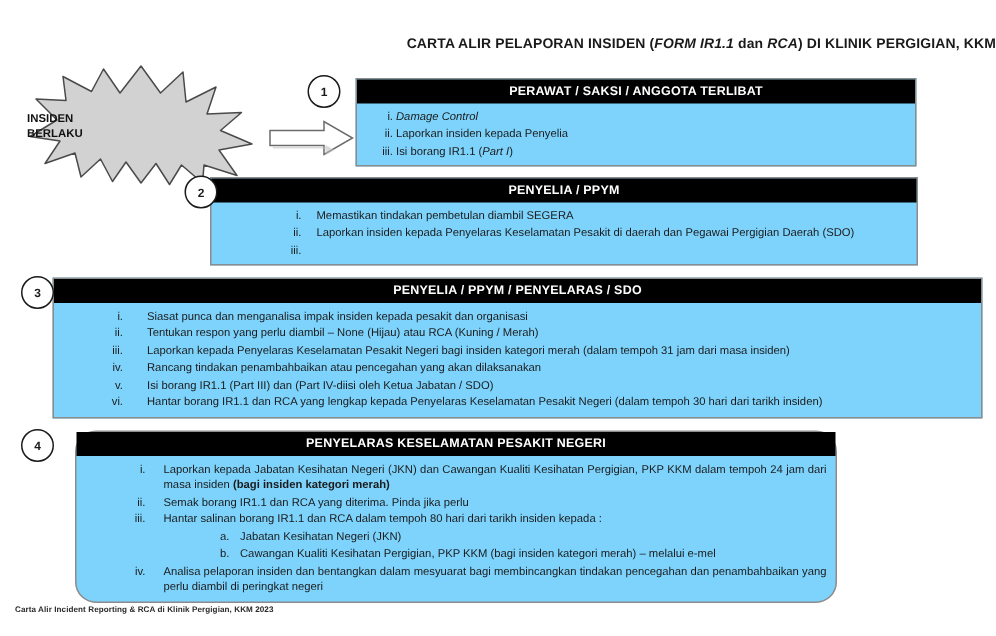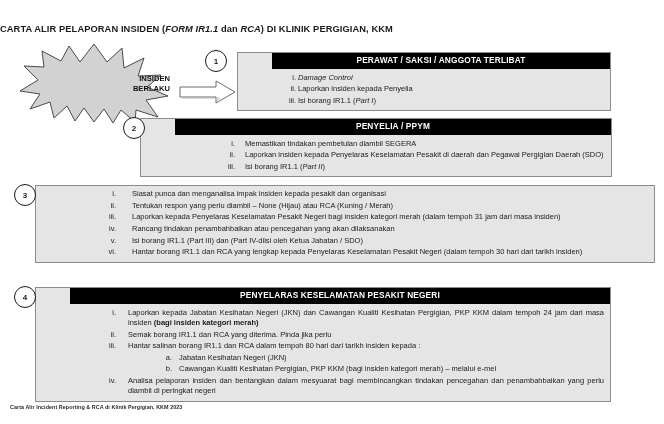--- a/index.html
+++ b/index.html
@@ -15,21 +15,21 @@
     color: #1a1a1a;
     overflow: hidden;
   }
 
   
   #doc-title {
     position: absolute;
     top: 24px;
     left: 0;
     width: 664px;
-    text-align: left;
+    text-align: right;
     font-size: 9.3px;
     font-weight: bold;
     letter-spacing: 0.01em;
     line-height: 1.2;
   }
   #doc-title .ital { font-style: italic; }
 
   
   #burst {
     position: absolute;
@@ -37,21 +37,21 @@
     top: 42px;
     width: 152px;
     height: 82px;
   }
   #burst svg { display: block; width: 100%; height: 100%; }
   #burst-label {
     position: absolute;
     left: 0; top: 0; width: 152px; height: 82px;
     display: flex;
     flex-direction: column;
-    align-items: flex-end;
+    align-items: flex-start;
     justify-content: center;
     font-size: 7.6px;
     font-weight: bold;
     line-height: 1.35;
     color: #111;
     text-align: center;
     padding-top: 2px;
     box-sizing: border-box;
   }
 
@@ -83,23 +83,22 @@
   }
   #circle-1 { left: 205px; top: 50px; }
   #circle-2 { left: 123px; top: 117px; }
   #circle-3 { left: 14px;  top: 184px; }
   #circle-4 { left: 14px;  top: 286px; }
 
   
   .section-box {
     position: absolute;
     border: 0.8px solid #8c8c8c;
-    background: #e5e5e5;
+    background: #7dd3fc;
     box-sizing: border-box;
-    padding-left: 34px;
   }
   .section-head {
     background: #000000;
     color: #ffffff;
     font-size: 8.3px;
     font-weight: bold;
     text-align: center;
     letter-spacing: 0.02em;
     padding: 3.2px 0 3.4px;
     line-height: 1.15;
@@ -157,21 +156,21 @@
   }
   .sub-text {
     flex: 1 1 auto;
     margin-left: 7px;
   }
 
   
   #box-1 { left: 237px; top: 52px;  width: 374px; }
   #box-2 { left: 140px; top: 118px; width: 472px; }
   #box-3 { left: 35px;  top: 185px; width: 620px; }
-  #box-4 { left: 35px;  top: 287px; width: 576px; }
+  #box-4 { left: 50px;  top: 287px; width: 508px; border-radius: 14px; }
 
   
   #footer {
     position: absolute;
     left: 10px;
     top: 404px;
     font-size: 5.4px;
     font-weight: bold;
     color: #2a2a2a;
     letter-spacing: 0.01em;
@@ -238,26 +237,26 @@
     <div class="li-row">
       <span class="li-mark">i.</span>
       <span class="li-text">Memastikan tindakan pembetulan diambil SEGERA</span>
     </div>
     <div class="li-row">
       <span class="li-mark">ii.</span>
       <span class="li-text">Laporkan insiden kepada Penyelaras Keselamatan Pesakit di daerah dan Pegawai Pergigian Daerah (SDO)</span>
     </div>
     <div class="li-row">
       <span class="li-mark">iii.</span>
-      <span class="li-text"><span>Isi borang IR1.1 (</span><span class="ital">Part II</span><span>)</span></span>
     </div>
   </div>
 </div>
 
 <div class="section-box" id="box-3">
+  <div class="section-head">PENYELIA / PPYM / PENYELARAS / SDO</div>
   <div class="section-body">
     <div class="li-row">
       <span class="li-mark">i.</span>
       <span class="li-text">Siasat punca dan menganalisa impak insiden kepada pesakit dan organisasi</span>
     </div>
     <div class="li-row">
       <span class="li-mark">ii.</span>
       <span class="li-text">Tentukan respon yang perlu diambil – None (Hijau) atau RCA (Kuning / Merah)</span>
     </div>
     <div class="li-row">

